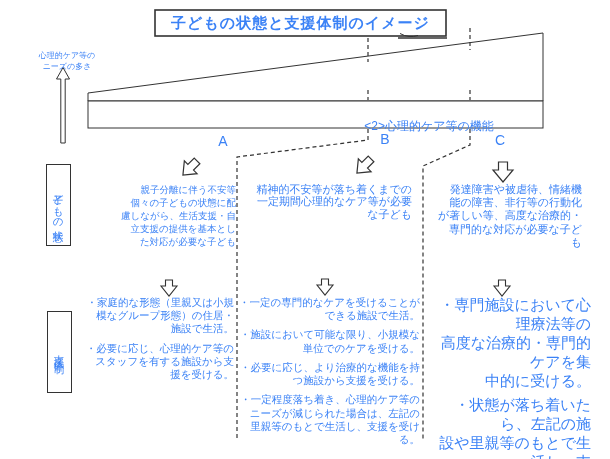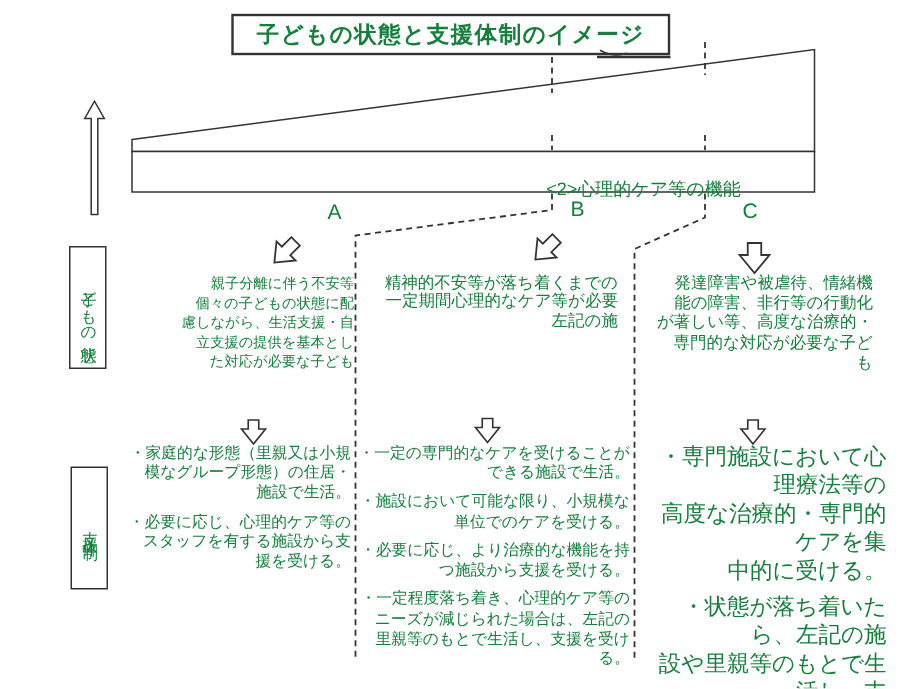--- a/index.html
+++ b/index.html
@@ -1,18 +1,18 @@
 <!DOCTYPE html>
 <html><head>
 <meta charset="utf-8">
 <style>
   html,body{margin:0;padding:0;background:#ffffff;}
   #stage{
     position:relative;width:610px;height:459px;background:#ffffff;overflow:hidden;
-    font-family:"Liberation Sans","DejaVu Sans",sans-serif;color:#15803d;
+    font-family:"Liberation Sans","DejaVu Sans",sans-serif;color:#3b82f6;
   }
   #lineart{position:absolute;left:0;top:0;width:610px;height:459px;}
   .abs{position:absolute;}
   .title-box{
     left:155px;top:10px;width:291px;height:26px;
     display:flex;align-items:center;justify-content:center;
     font-size:15px;font-weight:bold;letter-spacing:1px;
   }
   .axis-label{left:36px;top:51px;width:62px;font-size:8px;line-height:1.35;text-align:center;white-space:pre-line;}
   .fn-label{font-size:12px;text-align:center;}
@@ -80,20 +80,22 @@
     <g transform="translate(325,287)">
       <path d="M-3.5,-8 L3.5,-8 L3.5,-2 L8,-2 L0,8 L-8,-2 L-3.5,-2 Z" fill="#ffffff" stroke="#333" stroke-width="1.1"></path>
     </g>
     <g transform="translate(502,288)">
       <path d="M-3.5,-8 L3.5,-8 L3.5,-2 L8,-2 L0,8 L-8,-2 L-3.5,-2 Z" fill="#ffffff" stroke="#333" stroke-width="1.1"></path>
     </g>
   </svg>
 
   <div class="abs title-box">子どもの状態と支援体制のイメージ</div>
 
+  <div class="abs axis-label">心理的ケア等の
+ニーズの多さ</div>
 
   <div class="abs fn-label fn2">&lt;2&gt;心理的ケア等の機能</div>
 
   <div class="abs col-letter" style="left:208px;top:133px;">A</div>
   <div class="abs col-letter" style="left:370px;top:131px;">B</div>
   <div class="abs col-letter" style="left:485px;top:132px;">C</div>
 
   <div class="abs vbox state">子どもの状態</div>
   <div class="abs vbox support">支援体制</div>
 
@@ -109,21 +111,21 @@
 模なグループ形態）の住居・
 施設で生活。</div>
     <div class="bullet">・必要に応じ、心理的ケア等の
 スタッフを有する施設から支
 援を受ける。</div>
   </div>
 
   <div class="abs b-state">
     <div class="para">精神的不安等が落ち着くまでの
 一定期間心理的なケア等が必要
-左記の施</div>
+な子ども</div>
   </div>
   <div class="abs c-state">
     <div class="para">発達障害や被虐待、情緒機
 能の障害、非行等の行動化
 が著しい等、高度な治療的・
 専門的な対応が必要な子ど
 も</div>
   </div>
 
   <div class="abs b-support">

